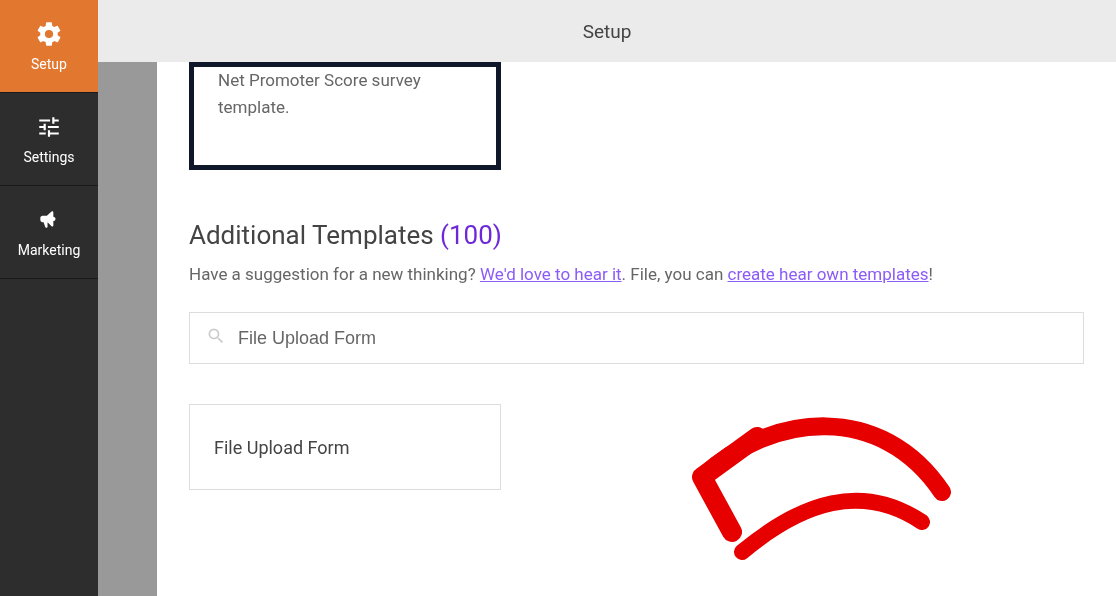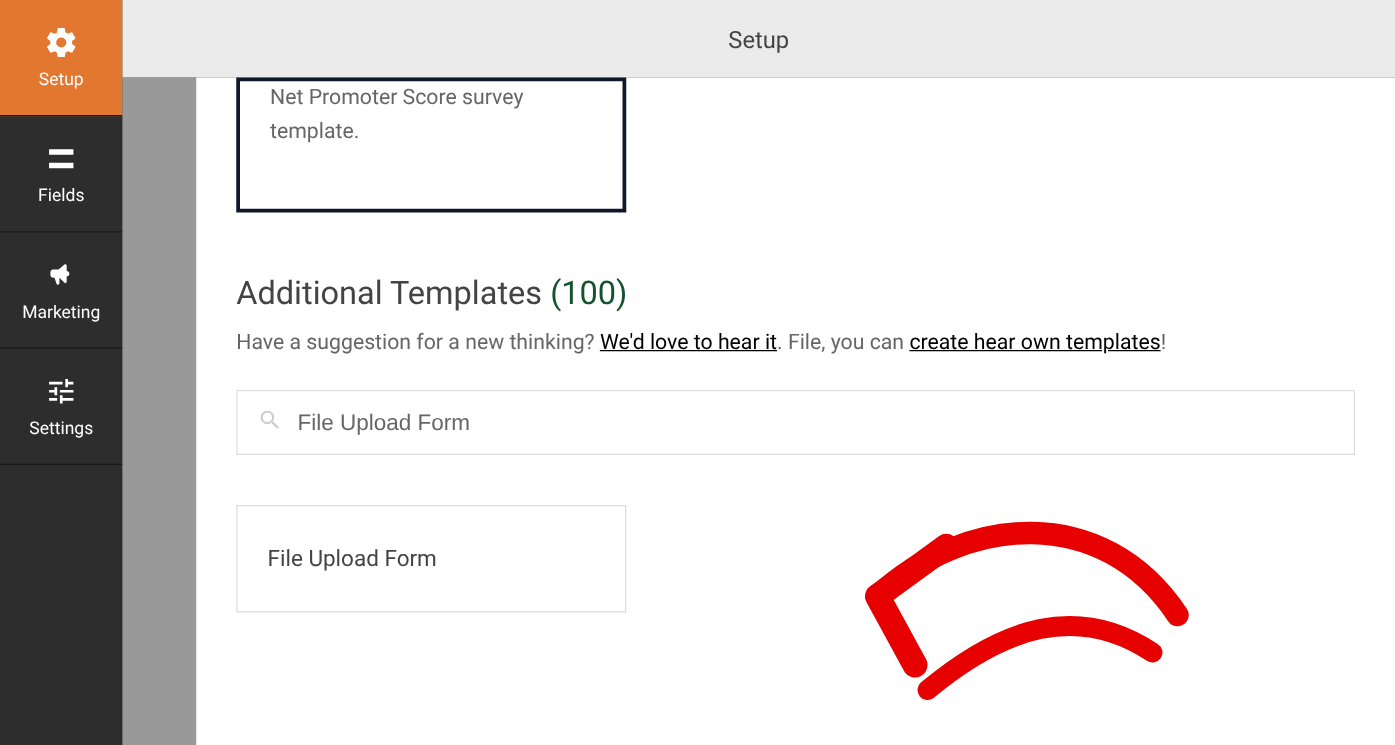--- a/index.html
+++ b/index.html
@@ -59,37 +59,37 @@
       right: 0; bottom: 0;
       background: #fff;
       padding: 0 32px 30px 32px;
     }
     .cards-row {
       display: flex;
       gap: 30px;
       margin-bottom: 50px;
     }
     .card {
-      border: 3px solid #0f172a;
+      border: 5px solid #0f172a;
       width: 312px;
       padding: 0 24px 20px 24px;
       font-size: 17px;
       line-height: 1.6;
       color: #666;
       min-height: 108px;
     }
     .section-title {
       font-size: 26px;
       color: #444;
       font-weight: 400;
       margin-bottom: 14px;
     }
-    .section-title .count { color: #14532d; }
+    .section-title .count { color: #6d28d9; }
     .suggest-text { font-size: 17px; color: #666; margin-bottom: 28px; }
-    .suggest-text a { color: #000000; text-decoration: underline; }
+    .suggest-text a { color: #8b5cf6; text-decoration: underline; }
     .search-box {
       border: 1px solid #ddd;
       height: 52px;
       display: flex;
       align-items: center;
       padding: 0 16px;
       gap: 12px;
       margin-bottom: 40px;
     }
     .search-icon svg { fill: #ccc; width: 20px; height: 20px; }
@@ -128,40 +128,32 @@
     <span class="icon">
       <svg viewBox="0 0 24 24" width="28" height="28">
           <path d="M19.4 13c.04-.33.06-.66.06-1s-.02-.67-.06-1l2.11-1.65c.19-.15.24-.42.12-.64l-2-3.46c-.12-.22-.39-.3-.61-.22l-2.49 1c-.52-.4-1.08-.73-1.69-.98l-.38-2.65A.49.49 0 0 0 14 2h-4c-.25 0-.46.18-.49.42l-.38 2.65c-.61.25-1.17.59-1.69.98l-2.49-1c-.23-.09-.49 0-.61.22l-2 3.46c-.13.22-.07.49.12.64L4.57 11c-.04.33-.07.66-.07 1s.03.67.07 1l-2.11 1.65c-.19.15-.24.42-.12.64l2 3.46c.12.22.39.3.61.22l2.49-1c.52.4 1.08.73 1.69.98l.38 2.65c.03.24.24.42.49.42h4c.25 0 .46-.18.49-.42l.38-2.65c.61-.25 1.17-.59 1.69-.98l2.49 1c.23.09.49 0 .61-.22l2-3.46c.12-.22.07-.49-.12-.64L19.4 13zM12 15.5A3.5 3.5 0 1 1 12 8.5a3.5 3.5 0 0 1 0 7z"></path>
         </svg>
     </span>
     <span>Setup</span>
   </div>
   <div class="sidebar-item">
     <span class="icon">
       <svg viewBox="0 0 24 24" width="26" height="26">
-          <path d="M3 5h18v4H3V5zm0 10h18v4H3v-4zm4-7H5V6h2v2zm0 10H5v-2h2v2z"></path>
+          <path d="M3 17v2h6v-2H3zM3 5v2h10V5H3zm10 16v-2h8v-2h-8v-2h-2v6h2zM7 9v2H3v2h4v2h2V9H7zm14 4v-2H11v2h10zm-6-4h2V7h4V5h-4V3h-2v6z"></path>
         </svg>
     </span>
-    <span>Fields</span>
+    <span>Settings</span>
   </div>
   <div class="sidebar-item">
     <span class="icon">
       <svg viewBox="0 0 24 24" width="26" height="26">
           <path d="M18 11c0-1.1-.9-2-2-2V5c0-.55-.45-1-1-1-.23 0-.45.08-.62.22L10 8H6c-1.1 0-2 .9-2 2v2c0 1.1.9 2 2 2h1l1.5 4.5c.15.45.57.75 1.05.75.61 0 1.1-.49 1.1-1.1V14l3.73 3.78c.17.14.39.22.62.22.55 0 1-.45 1-1v-4c1.1 0 2-.9 2-2z"></path>
         </svg>
     </span>
     <span>Marketing</span>
-  </div>
-  <div class="sidebar-item">
-    <span class="icon">
-      <svg viewBox="0 0 24 24" width="26" height="26">
-          <path d="M3 17v2h6v-2H3zM3 5v2h10V5H3zm10 16v-2h8v-2h-8v-2h-2v6h2zM7 9v2H3v2h4v2h2V9H7zm14 4v-2H11v2h10zm-6-4h2V7h4V5h-4V3h-2v6z"></path>
-        </svg>
-    </span>
-    <span>Settings</span>
   </div>
 </div>
 
 <div class="topbar">
   <span>Setup</span>
 </div>
 
 <div class="content-backdrop"></div>
 
 <div class="panel">

